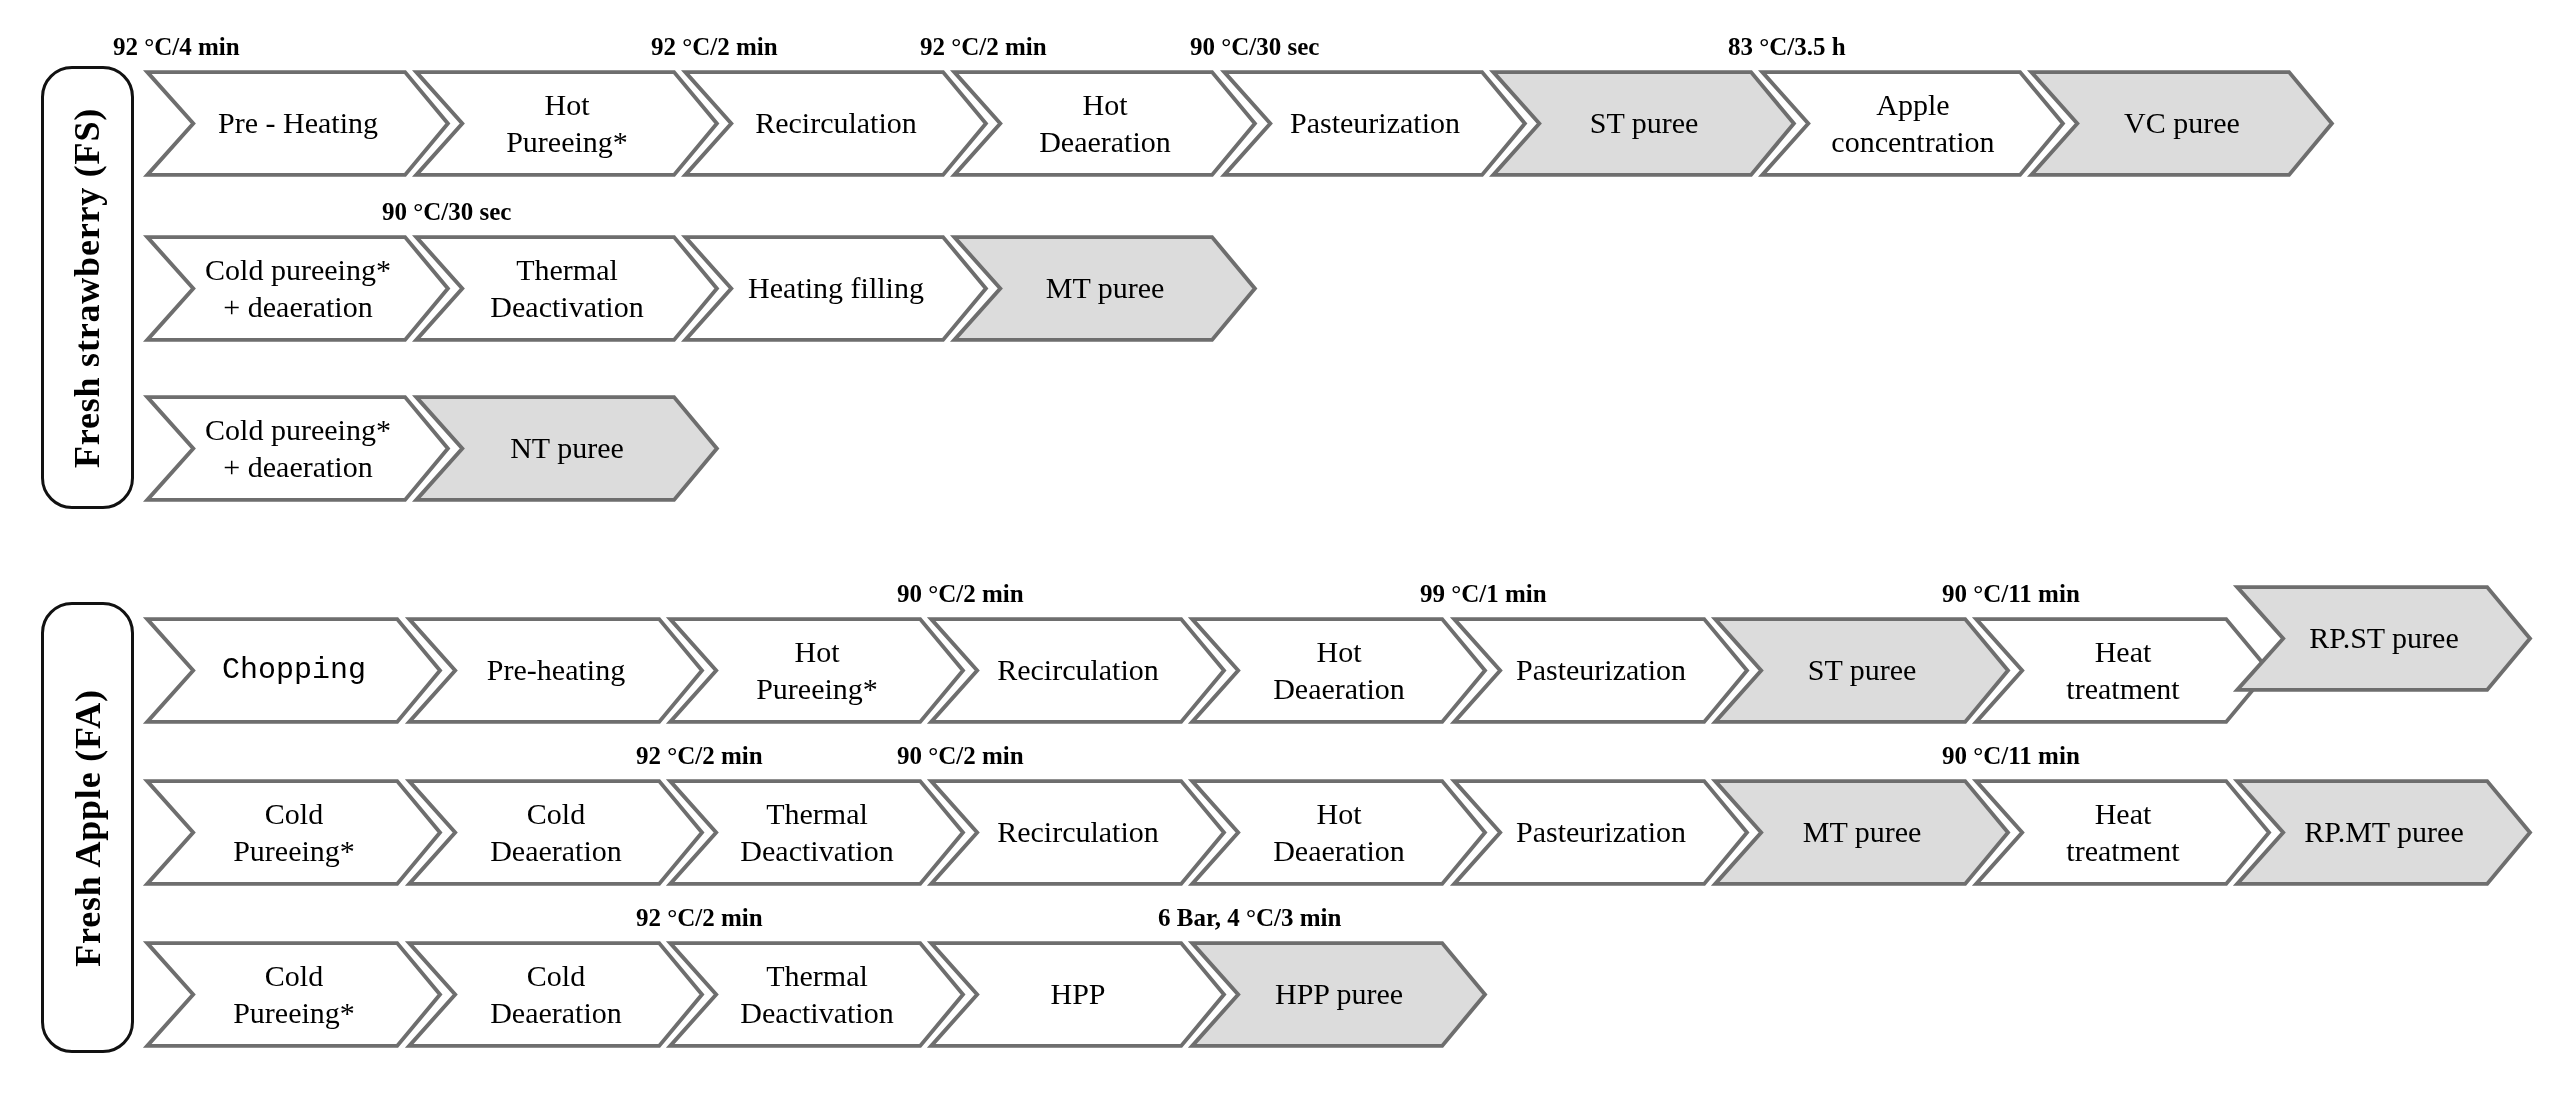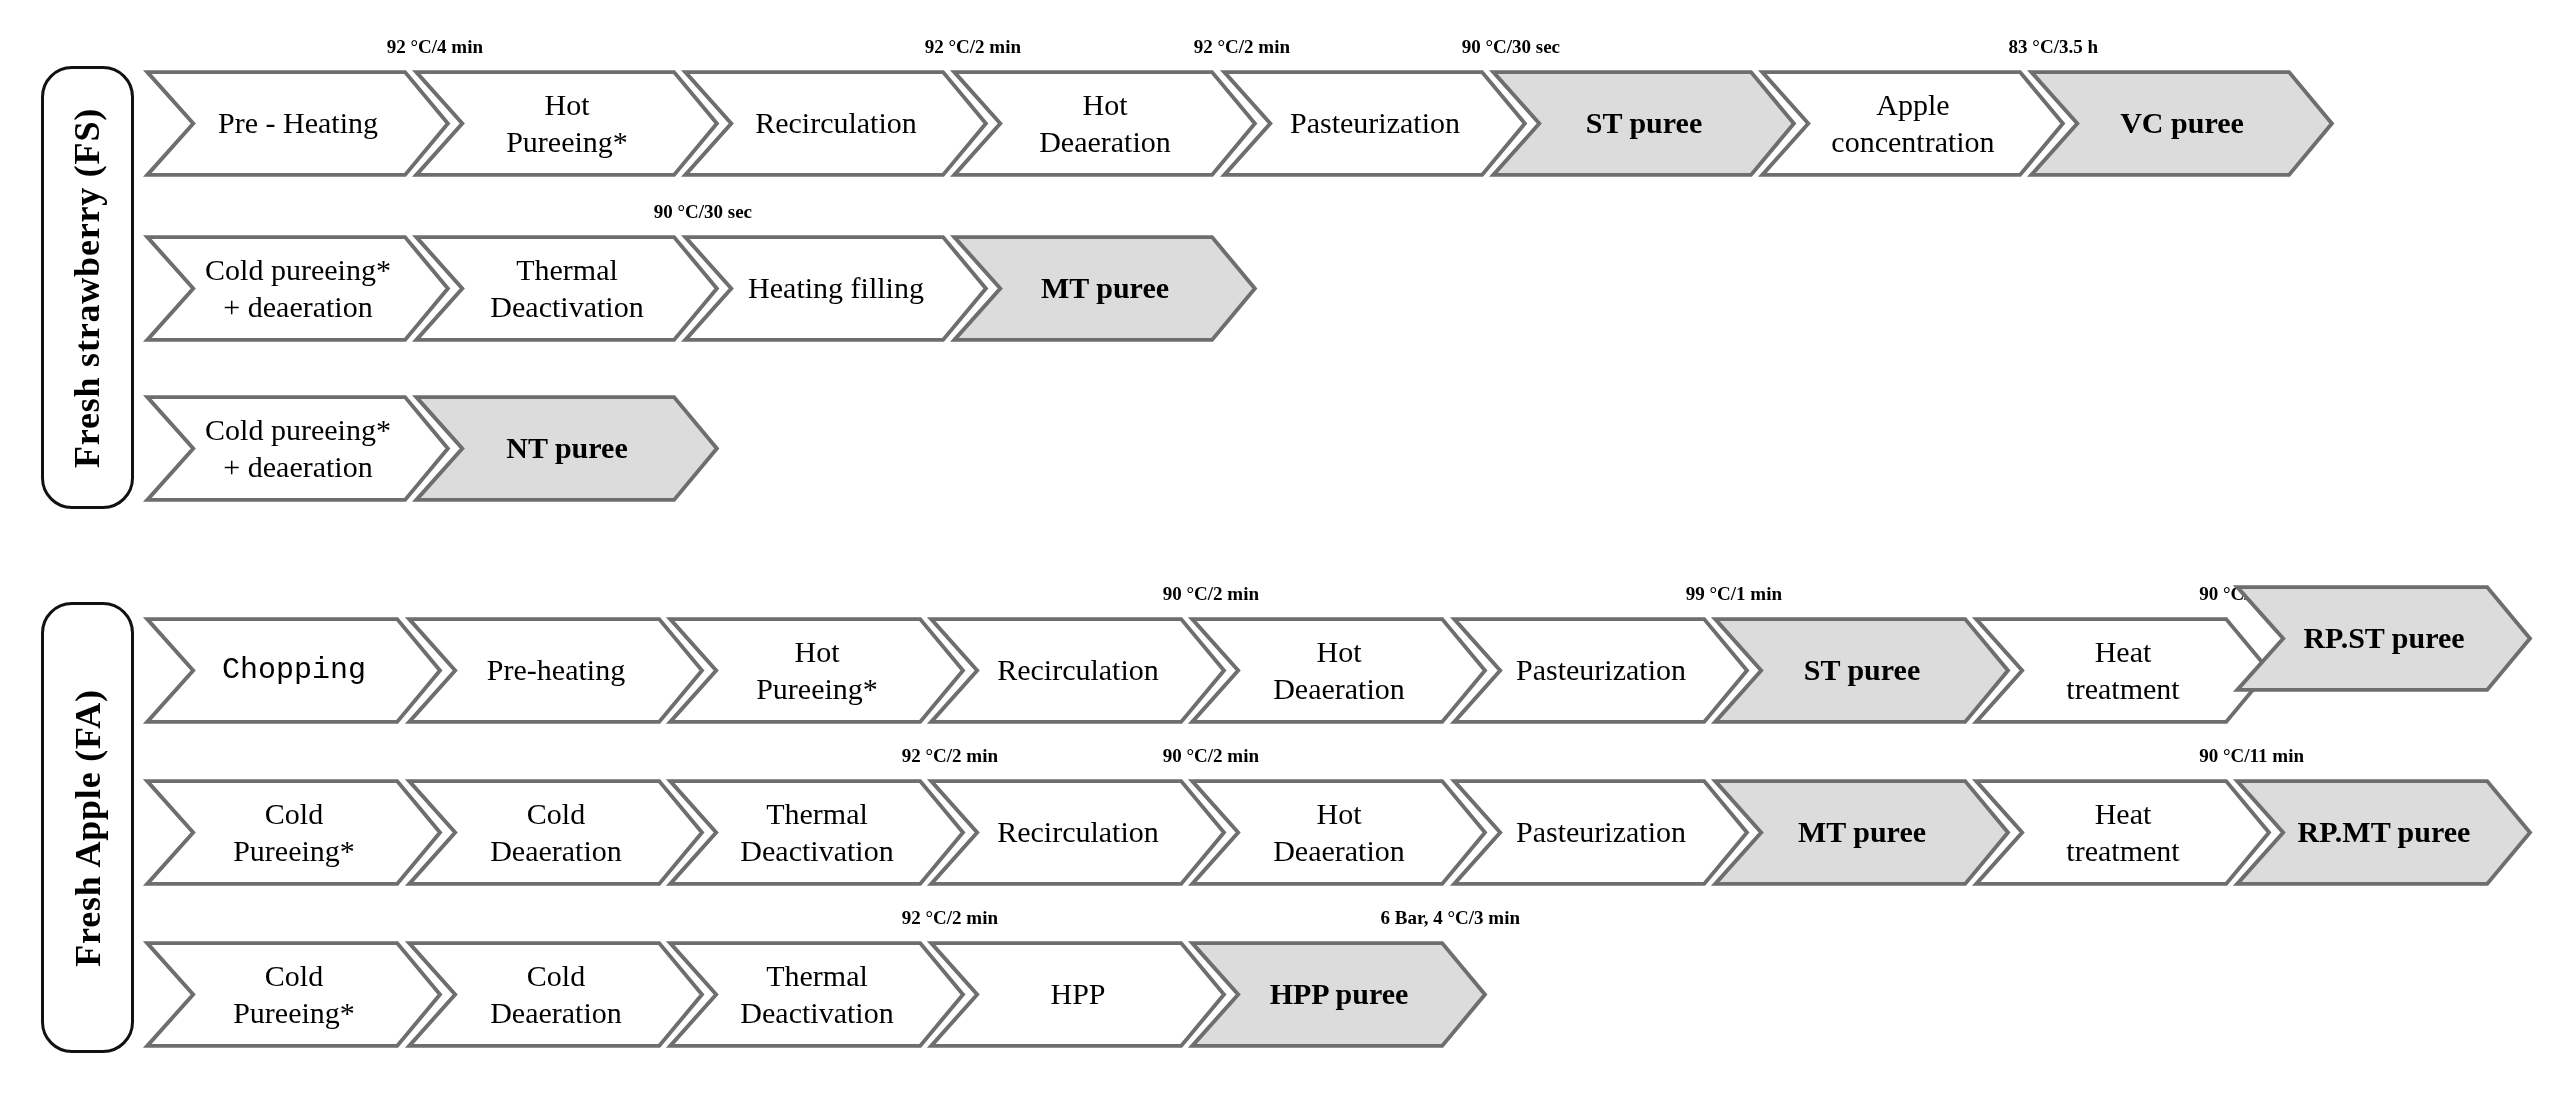--- a/index.html
+++ b/index.html
@@ -28,25 +28,25 @@
   .chev { position:absolute; }
   .chev svg { position:absolute; left:0; top:0; overflow:visible; display:block; }
   .step-label {
     position:absolute; left:0; top:0; right:0; bottom:0;
     display:flex; align-items:center; justify-content:center;
     text-align:center;
     font-size:30px; line-height:1.22;
     white-space:pre-line;
     padding:0 23.4px; box-sizing:border-box;
   }
-  .chev.hl .step-label { font-weight:bold; }
+  .chev.hl .step-label { font-weight:normal; }
   .ann {
     position:absolute; left:-31px; right:-31px; top:-39px; height:34px;
-    text-align:right;
-    font-weight:bold; font-size:19px; line-height:34px;
+    text-align:left;
+    font-weight:bold; font-size:25px; line-height:34px;
     white-space:nowrap;
   }
 </style>
 </head>
 <body>
 
 <div id="canvas">
 
   <div class="label-box" style="left:41px; top:66px; width:87px; height:437px;">
     <span class="vtext">Fresh strawberry (FS)</span>

